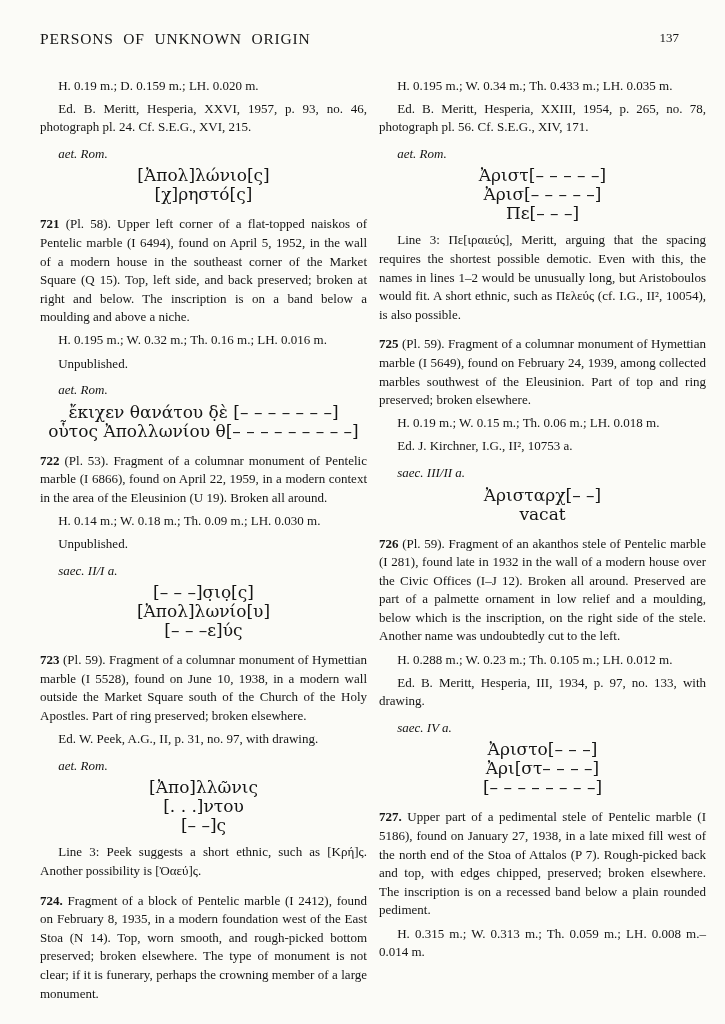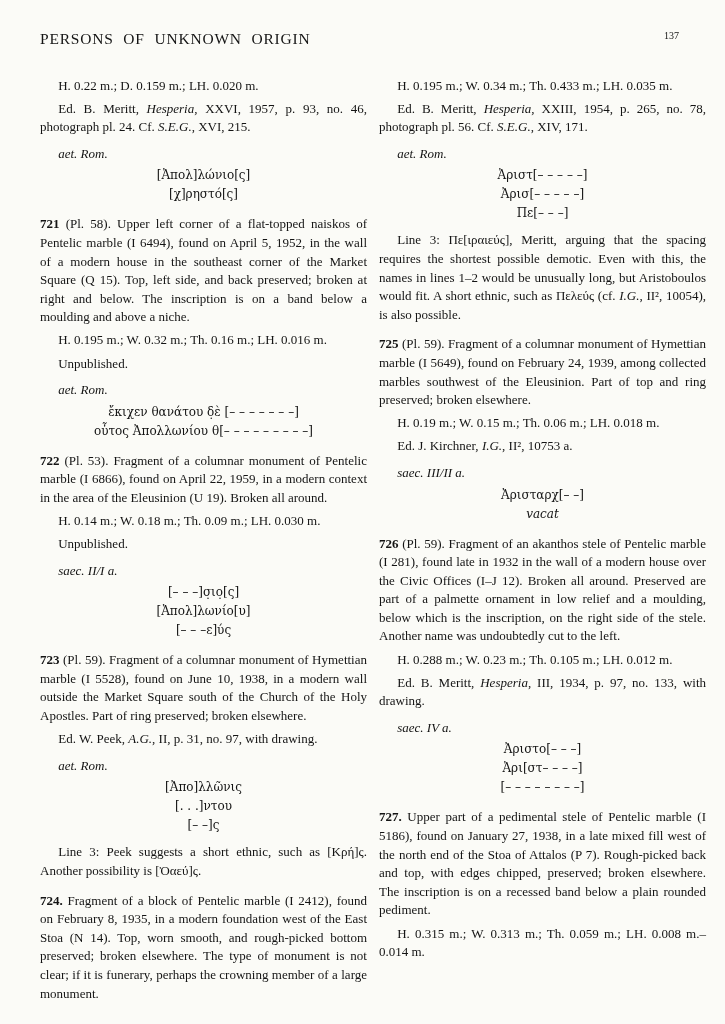--- a/index.html
+++ b/index.html
@@ -10,54 +10,54 @@
   }
   .page{padding:30px 18px 0 40px;}
   .running-header{
     position:relative;height:26px;margin-bottom:16px;
   }
   .header-title{
     position:absolute;left:0;right:60px;text-align:left;
     font-size:15.5px;letter-spacing:0.8px;word-spacing:5px;
   }
   .page-number{
-    position:absolute;right:28px;top:0;font-size:10px;
+    position:absolute;right:28px;top:0;font-size:13px;
   }
   .columns{display:flex;gap:12px;}
   .col{width:327px;font-size:13px;line-height:18.6px;text-align:justify;}
   .dims{ text-indent:1.4em;margin:4.5px 0;}
   .edition{text-indent:1.4em;margin:4.5px 0;}
   .unpub{text-indent:1.4em;margin:4.5px 0;}
   .date{text-indent:1.4em;margin:8px 0 3px 0;font-style:italic;}
   .para{margin:11px 0 4.5px 0;}
   .note{text-indent:1.4em;margin:8px 0 4.5px 0;}
   .greek{
     text-align:center;margin:2px 0 7px 0;
     font-family:"DejaVu Serif","Liberation Serif",serif;
-    font-size:12px;line-height:19px;
+    font-size:17px;line-height:19px;
   }
   .greek .inner{display:inline-block;}
   .greek.align-left .inner{text-align:center;}
-  .it{font-style:italic;}
+  .it{}
   .bold{font-weight:bold;}
 </style>
 </head>
 <body>
 
 <div class="page">
 
   <div class="running-header">
     <div class="header-title">PERSONS OF UNKNOWN ORIGIN</div>
     <div class="page-number">137</div>
   </div>
 
   <div class="columns">
 
     <div class="col">
-      <div class="dims">H. 0.22 m.; D. 0.159 m.; LH. 0.020 m.</div>
+      <div class="dims">H. 0.19 m.; D. 0.159 m.; LH. 0.020 m.</div>
       <div class="edition"><span>Ed. B. Meritt, </span><span class="it">Hesperia</span><span>, XXVI, 1957, p. 93, no. 46, photograph pl. 24. Cf. </span><span class="it">S.E.G.</span><span>, XVI, 215.</span></div>
       <div class="date">aet. Rom.</div>
       <div class="greek">
         <div class="inner">
           <div>[Ἀπολ]λώνιο[ς]</div>
           <div>[χ]ρηστό[ς]</div>
         </div>
       </div>
       <div class="para"><span class="bold">721</span><span> (Pl. 58). Upper left corner of a flat-topped naiskos of Pentelic marble (I 6494), found on April 5, 1952, in the wall of a modern house in the southeast corner of the Market Square (Q 15). Top, left side, and back preserved; broken at right and below. The inscription is on a band below a moulding and above a niche.</span></div>
       <div class="dims">H. 0.195 m.; W. 0.32 m.; Th. 0.16 m.; LH. 0.016 m.</div>

